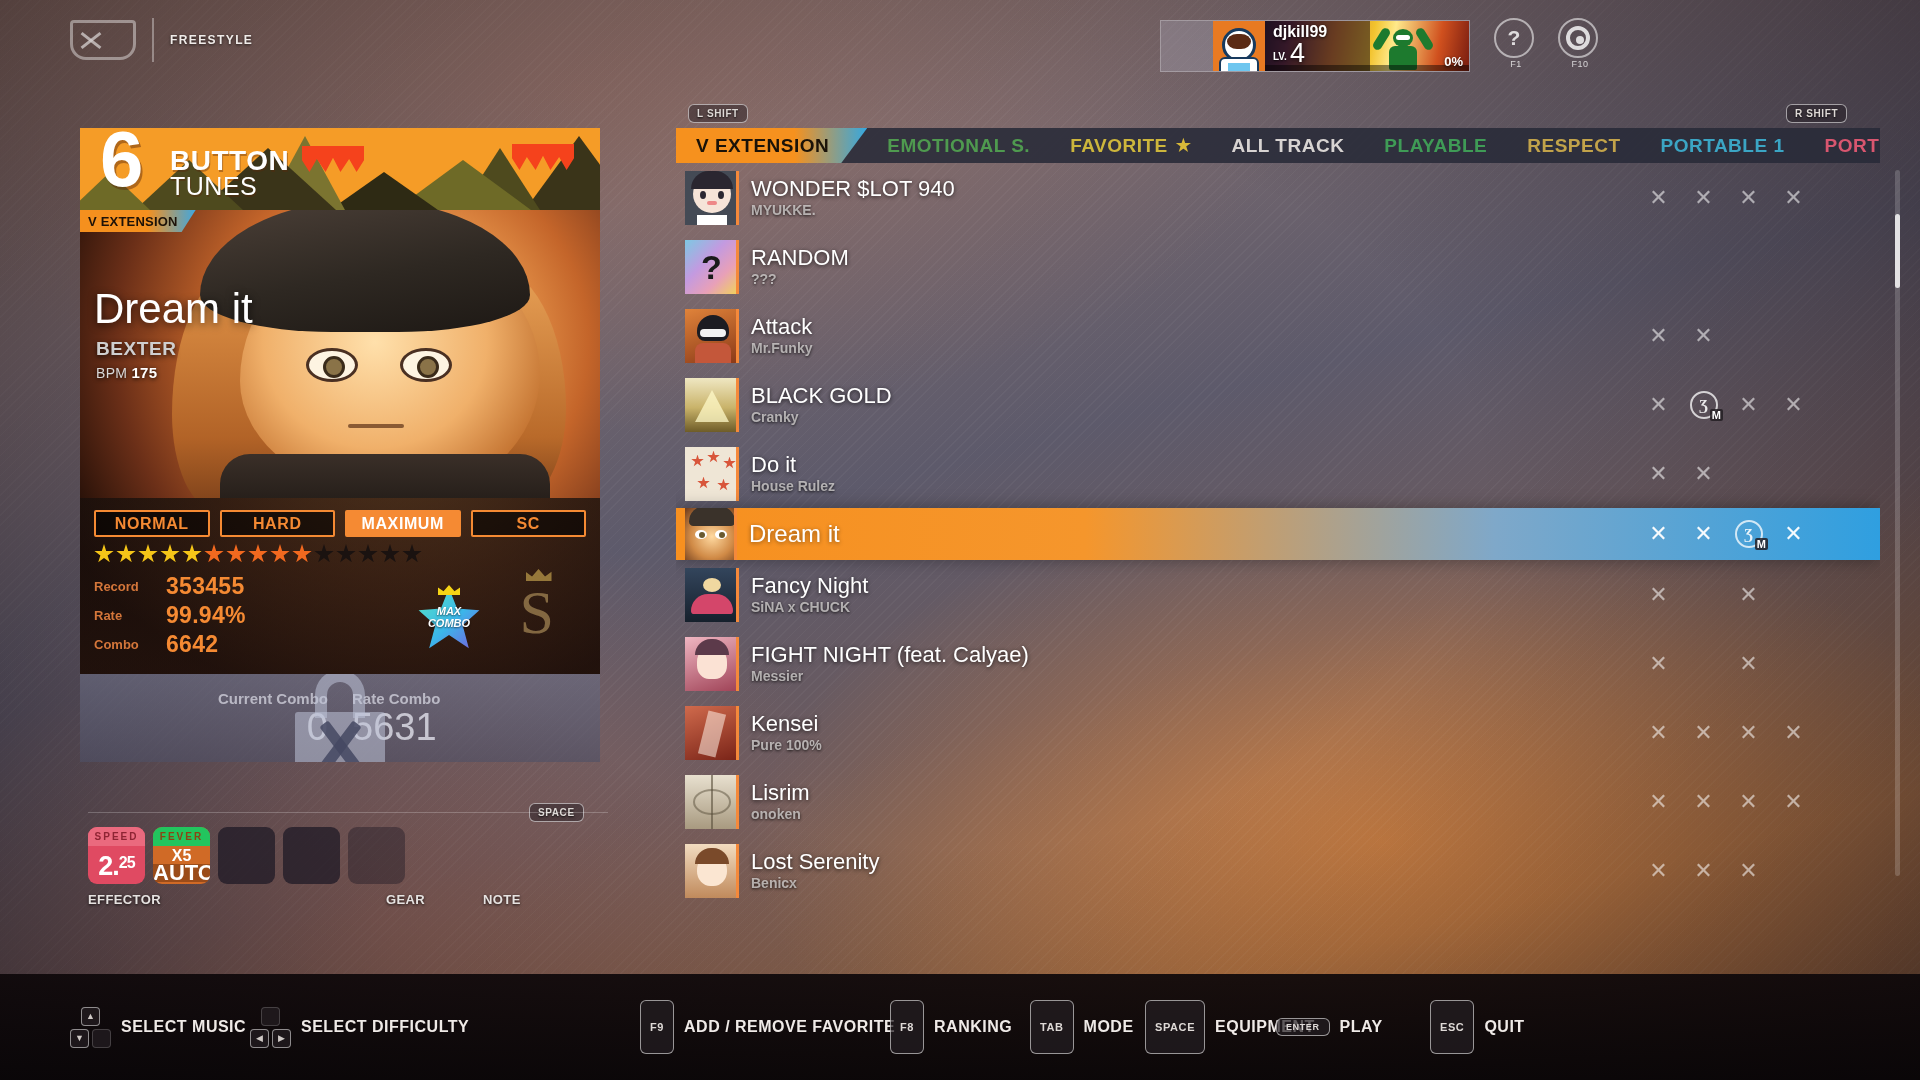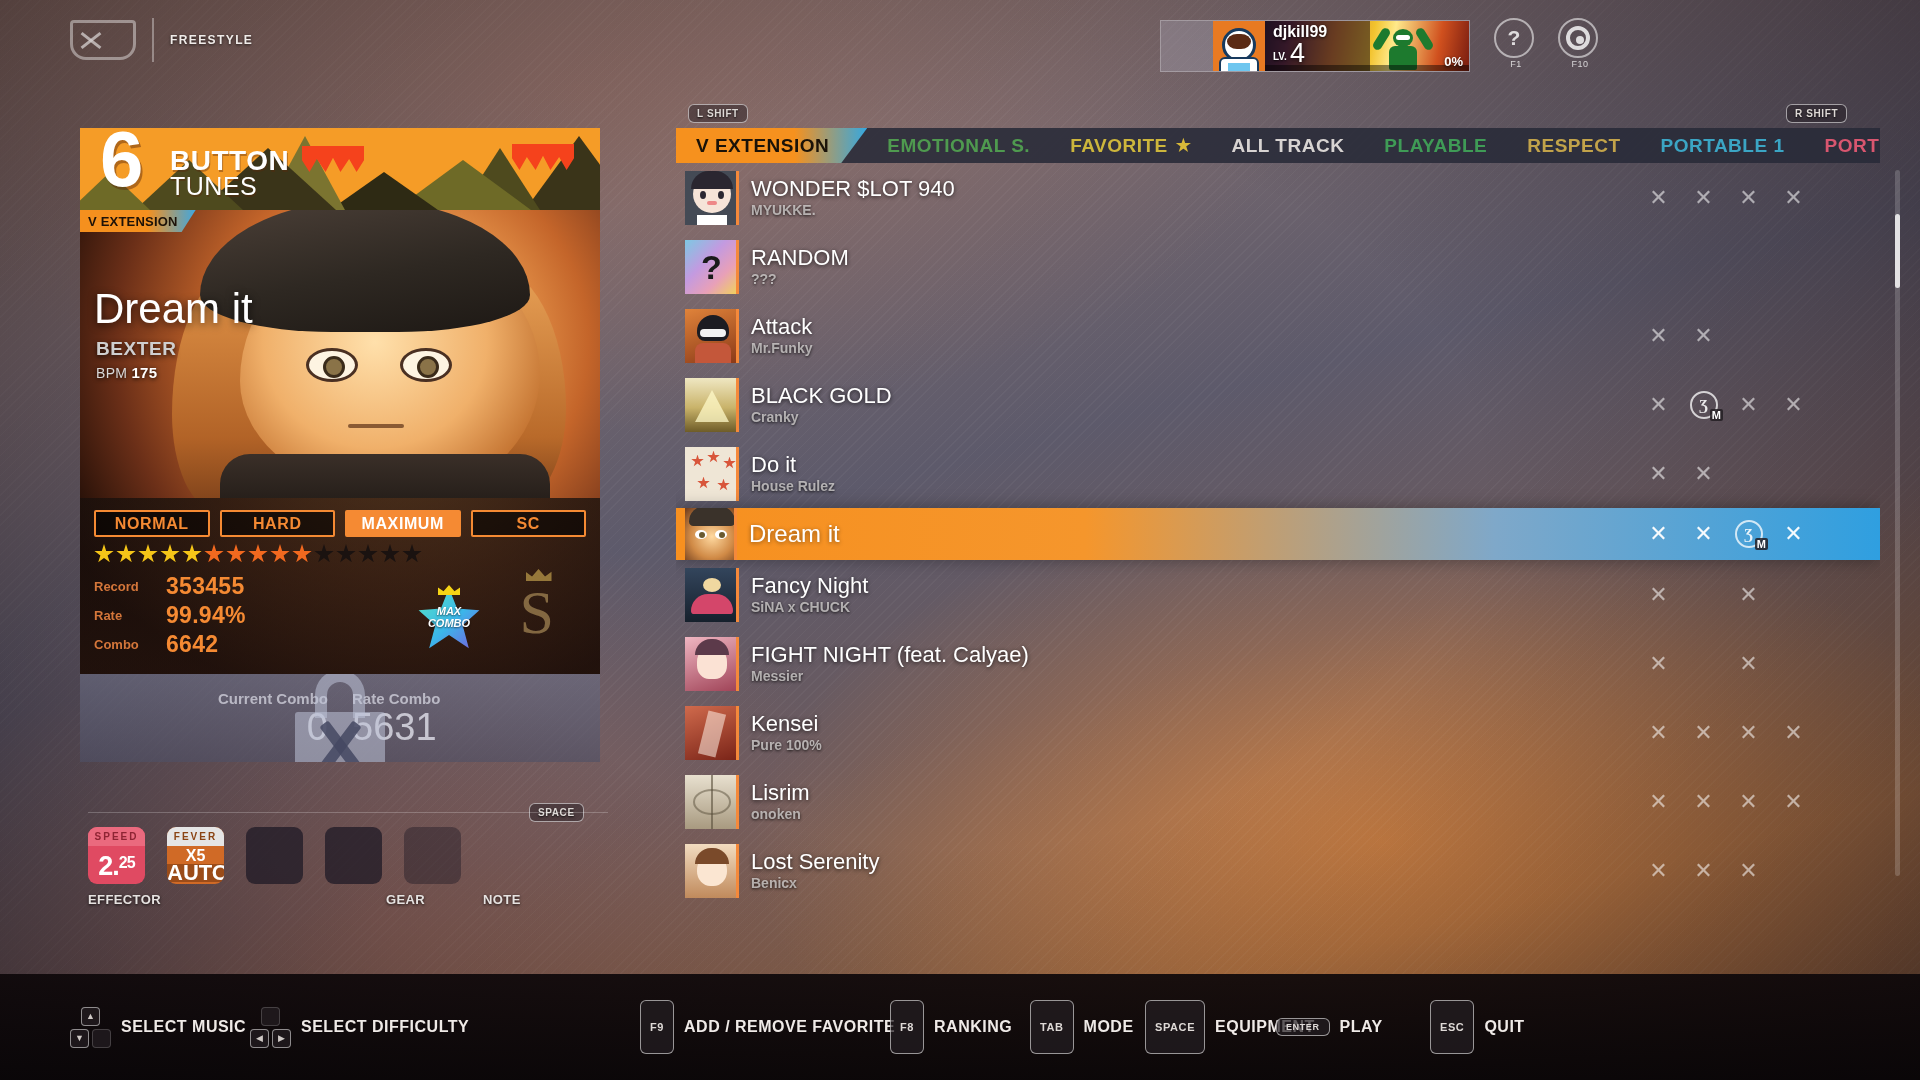--- a/index.html
+++ b/index.html
@@ -237,30 +237,30 @@
      background: rgba(190,195,215,.55); border-radius: 3px; }
   .lock-x { position: absolute; left: 24px; top: 50px; width: 60px; height: 52px; }
   .lock-x::before, .lock-x::after { content: ""; position: absolute; left: 24px; top: -2px;
      width: 11px; height: 56px; background: rgba(68,72,98,.85); border-radius: 3px; }
   .lock-x::before { transform: rotate(37deg); }
   .lock-x::after  { transform: rotate(-37deg); }
 
   
   .effector-zone { position: absolute; left: 88px; top: 812px; width: 520px; }
   .effector-sep { height: 1px; background: rgba(255,255,255,.22); margin-bottom: 14px; width: 100%; }
-  .slot-row { display: flex; gap: 22px; }
+  .slot-row { display: flex; gap: 8px; }
   .slot { width: 57px; height: 57px; border-radius: 9px; background: rgba(28,24,36,0.72);
           position: relative; overflow: hidden; }
   .slot.ghost { background: rgba(28,24,36,0.42); }
   .slot-cap { height: 19px; display: flex; align-items: center; justify-content: center;
               font-size: 10px; font-weight: 800; letter-spacing: 2px; }
   .slot.speed { background: #e04a62; }
   .slot.speed .slot-cap { background: #ea6a7e; color: #8e2433; }
   .slot.fever { background: #d06a26; }
-  .slot.fever .slot-cap { background: #e5e5e5; color: #8a4414; }
+  .slot.fever .slot-cap { background: #22c55e; color: #8a4414; }
   .speed-val { text-align: center; color: #fff; font-weight: 800; line-height: 34px;
                font-size: 27px; letter-spacing: -1px; }
   .speed-val sup { font-size: 16px; vertical-align: 7px; }
   .fever-x { text-align: center; color: #fff; font-weight: 900; font-size: 16px; line-height: 17px; margin-top: 1px; }
   .fever-auto { text-align: center; color: #fff; font-weight: 900; font-size: 22px; line-height: 18px;
                 background: rgba(90,40,10,.45); }
   .slot-labels { display: flex; margin-top: 8px; }
   .slot-lbl { font-size: 13px; font-weight: 700; color: #e6e2e0; letter-spacing: .4px;
               text-shadow: 0 1px 3px rgba(0,0,0,.8); }
   #lbl-effector { width: 298px; }

